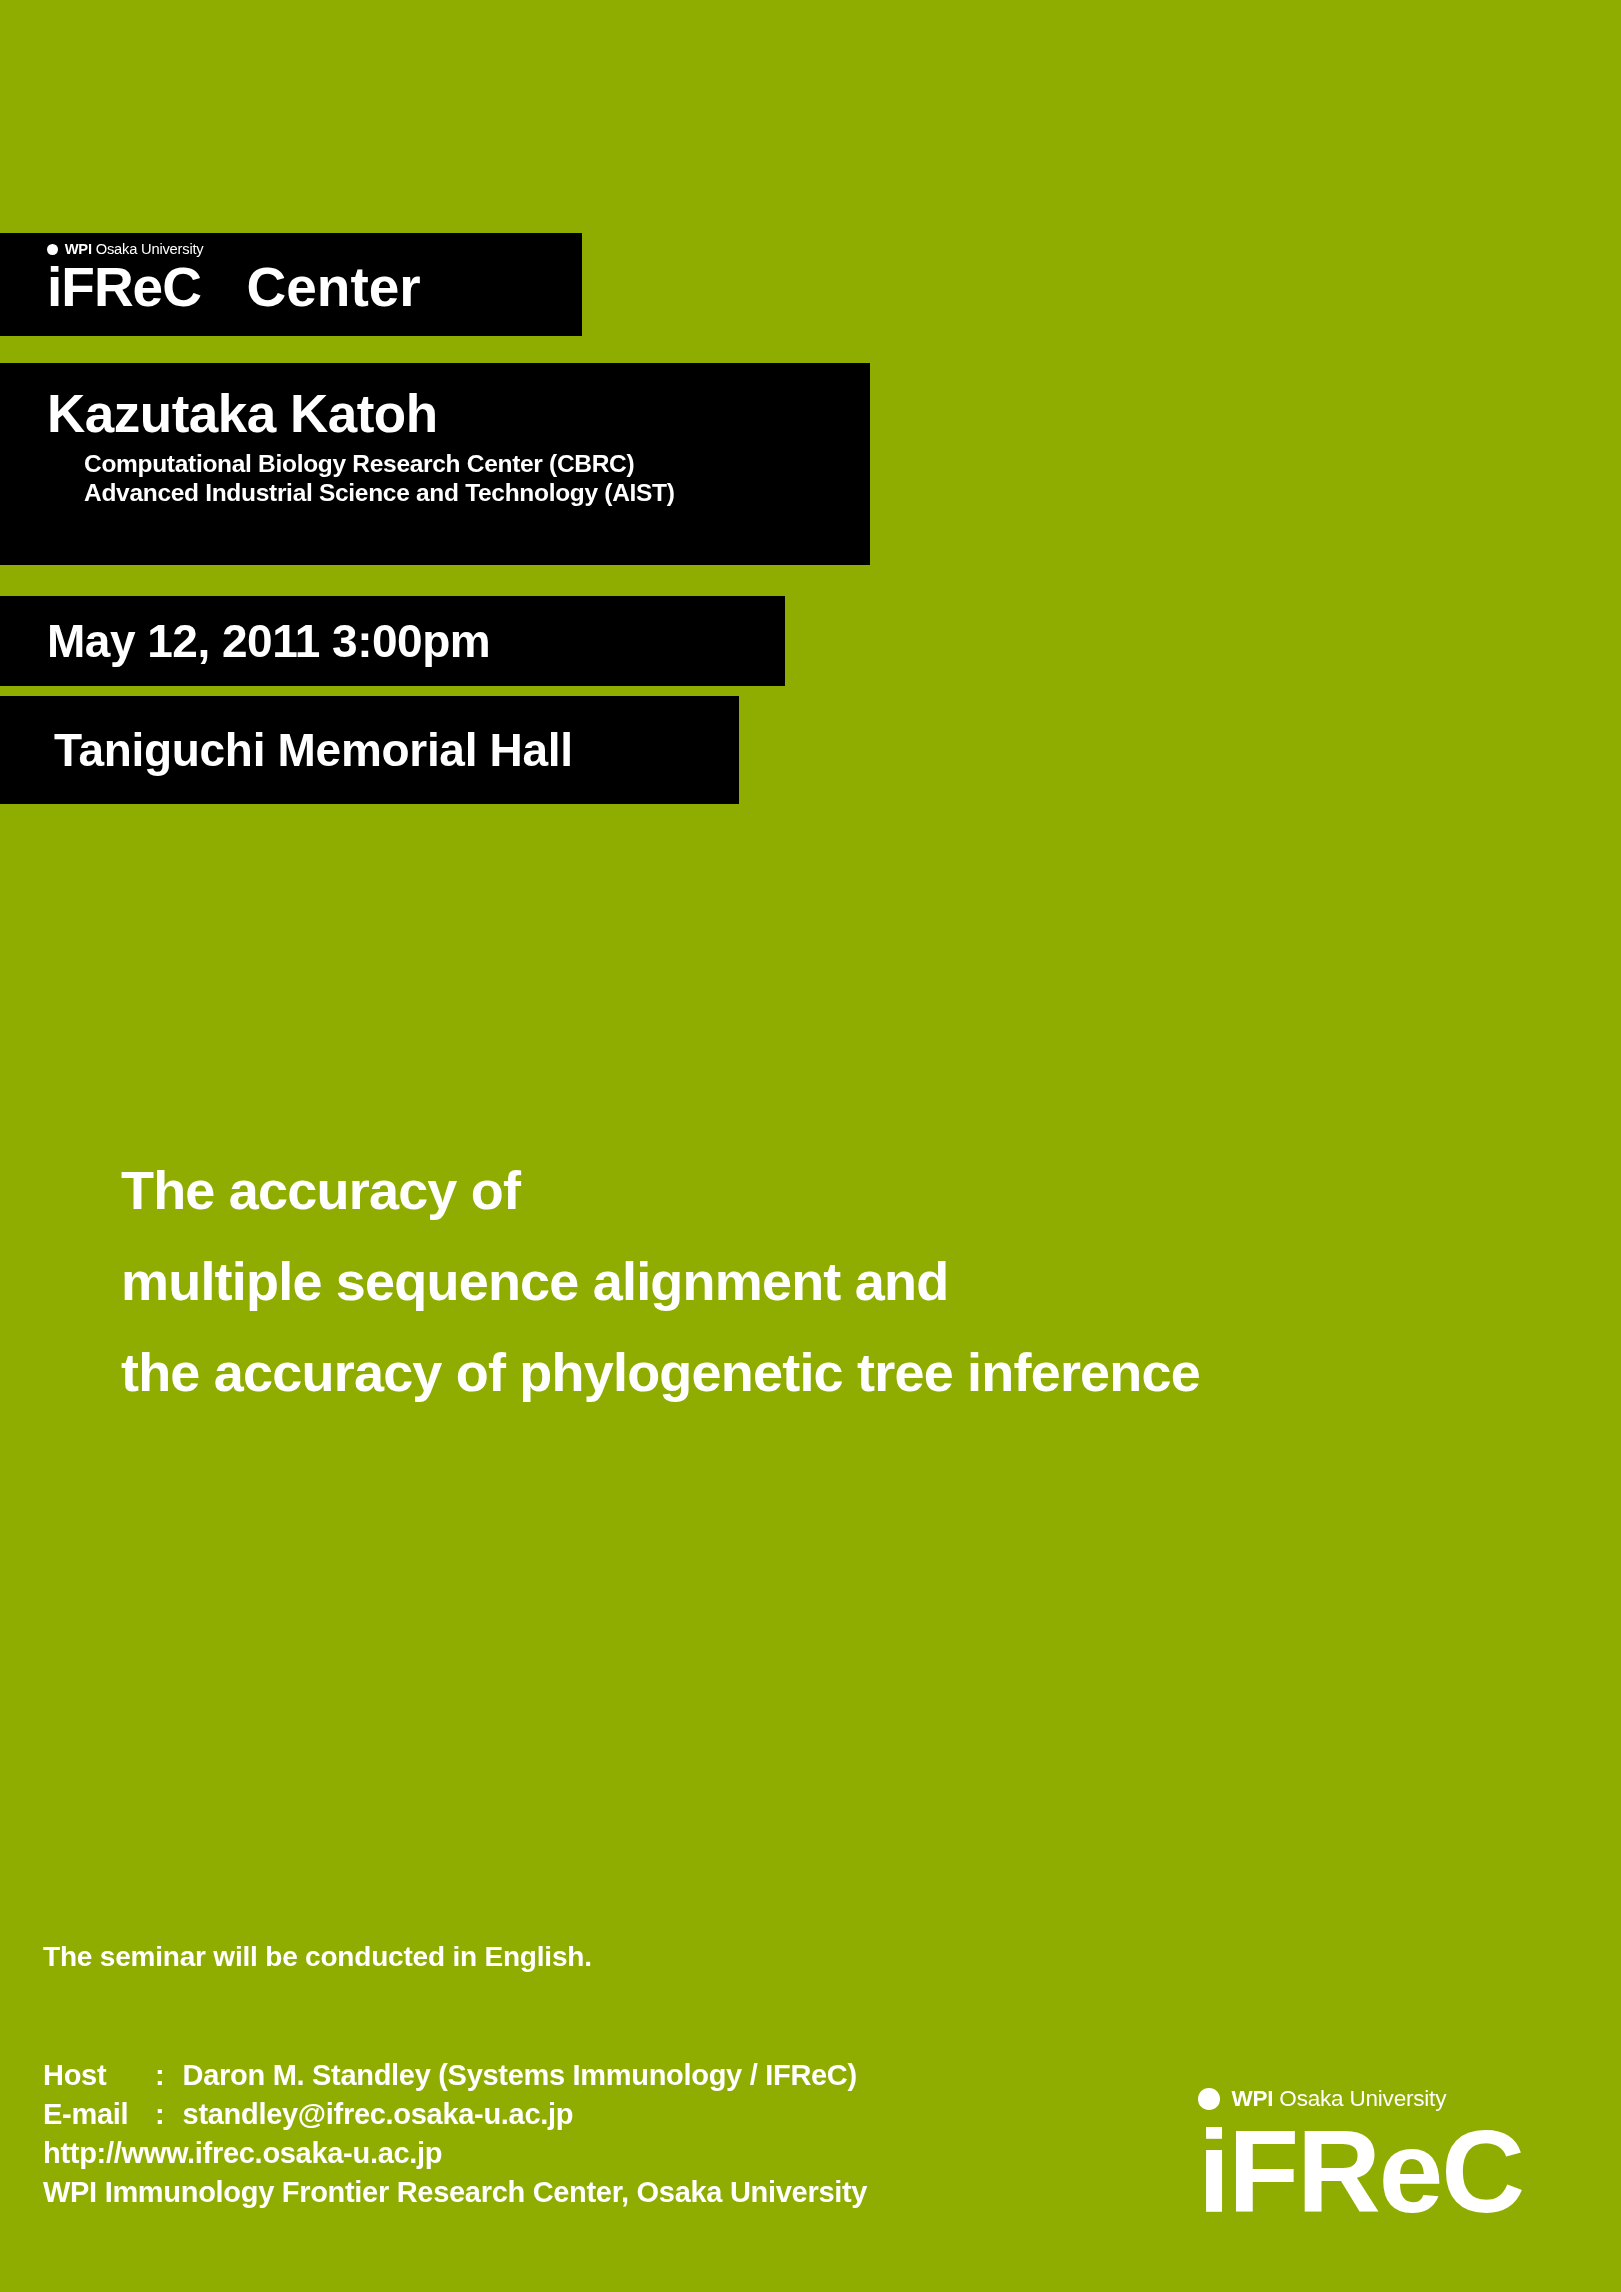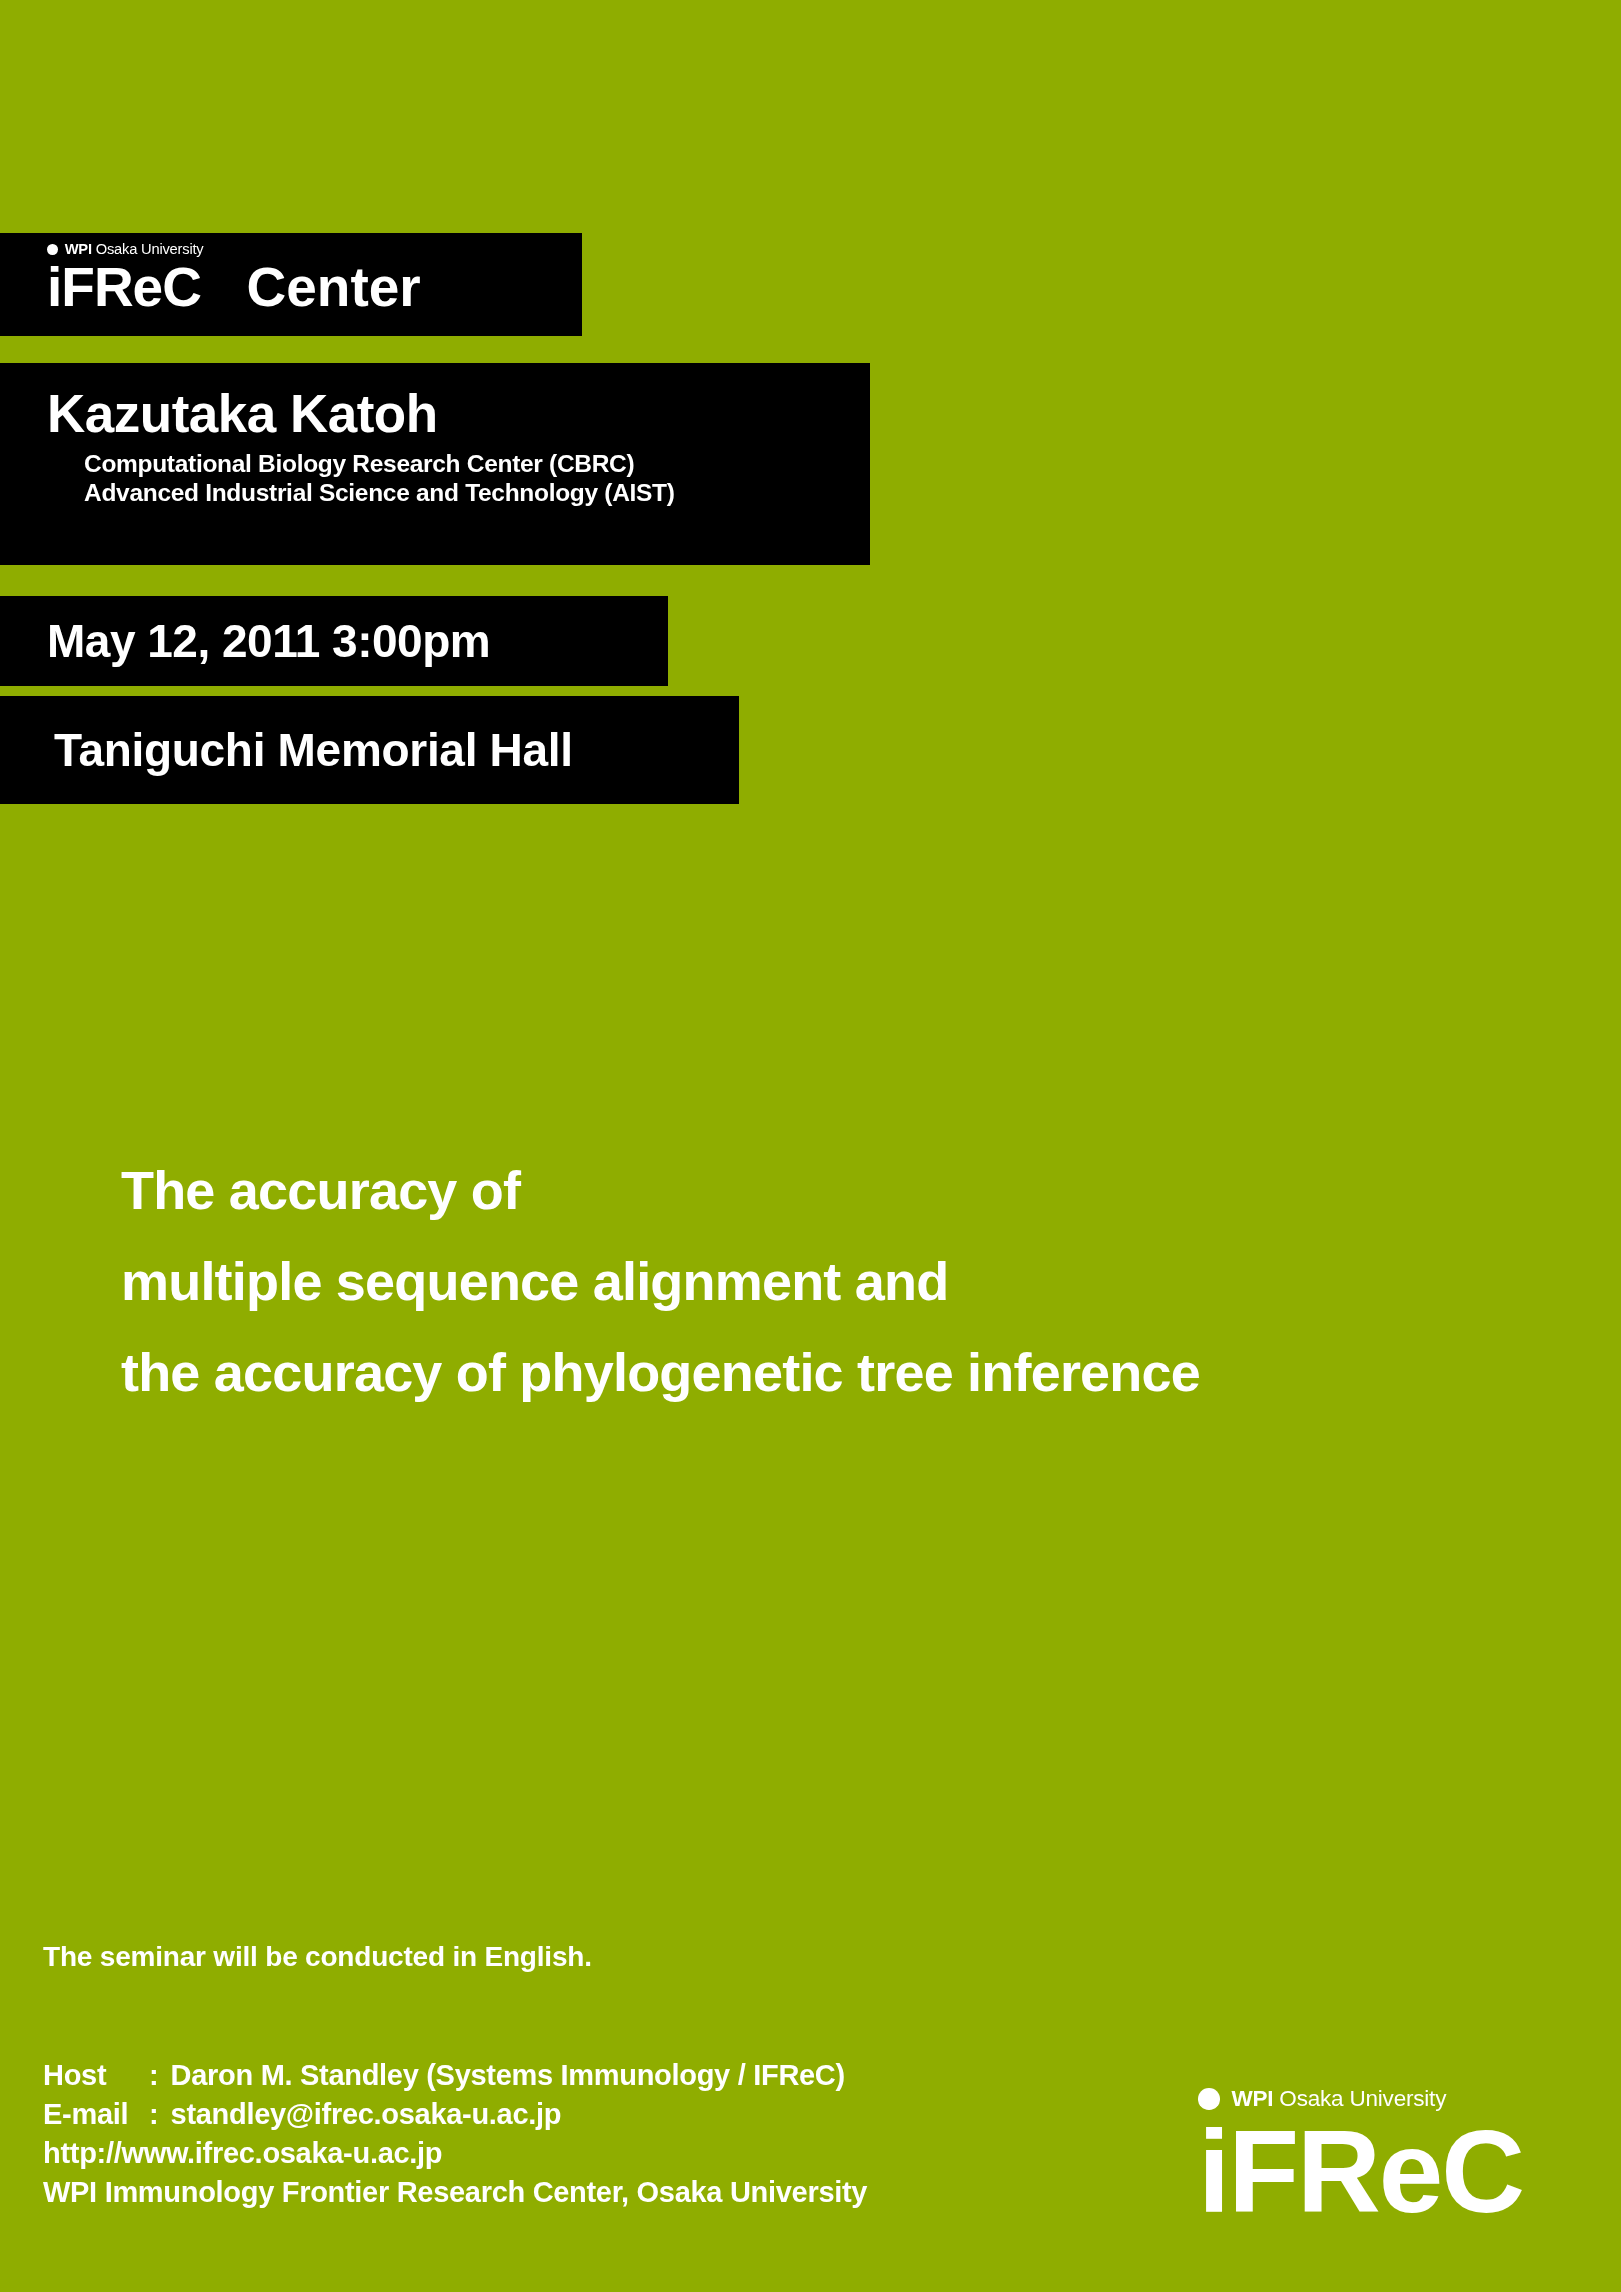--- a/index.html
+++ b/index.html
@@ -99,21 +99,21 @@
     white-space: nowrap;
     margin-top: 5.9px;
     margin-left: 37px;
   }
   .affil + .affil { margin-top: 0; }
 
   
   #bar-date {
     left: 0;
     top: 596px;
-    width: 668px;
+    width: 785px;
     height: 90px;
     padding: 0 0 0 47px;
     display: flex;
     align-items: center;
   }
   #date-text {
     font-size: 46px;
     font-weight: bold;
     line-height: 1;
     letter-spacing: -0.5px;
@@ -174,20 +174,21 @@
     top: 2056px;
     color: #ffffff;
   }
   #contact .crow {
     display: flex;
     font-size: 29px;
     font-weight: bold;
     line-height: 39px;
     letter-spacing: -0.3px;
     white-space: nowrap;
+    gap: 6px;
   }
   #contact .clabel { display: inline-block; width: 106px; flex: 0 0 auto; }
   #contact .csep   { display: inline-block; width: 21.6px; flex: 0 0 auto; }
   #contact .cplain { font-size: 29px; font-weight: bold; line-height: 39px;
                      letter-spacing: -0.3px; white-space: nowrap; }
 
   
   #brand-logo {
     position: absolute;
     left: 1198px;

